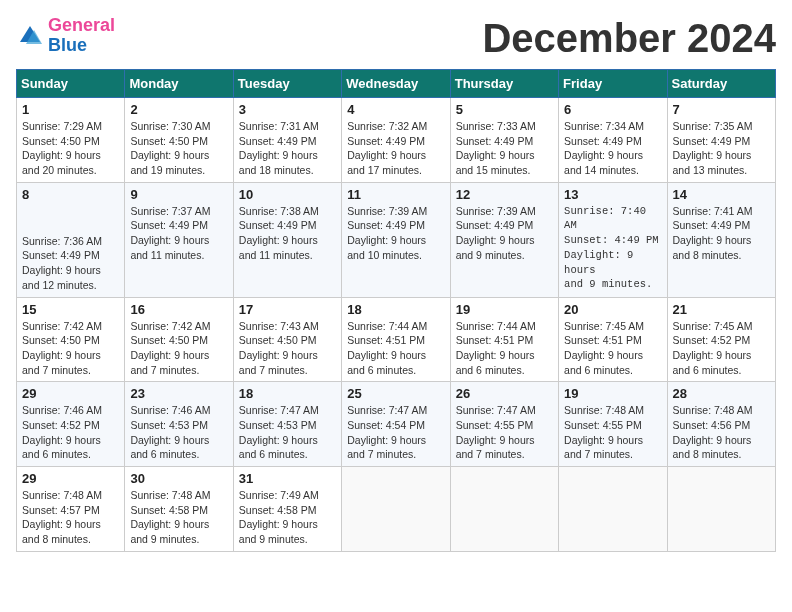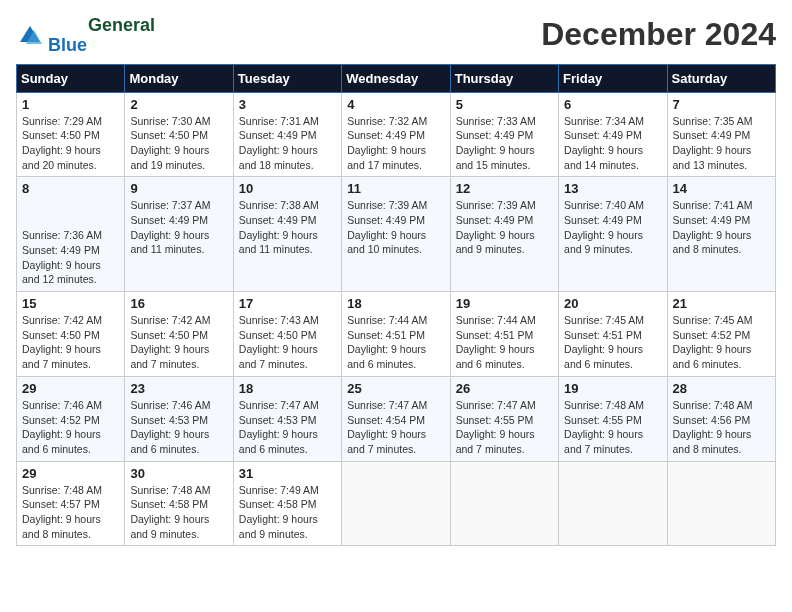--- a/index.html
+++ b/index.html
@@ -19,45 +19,45 @@
     .logo {
       display: flex;
       align-items: center;
       gap: 4px;
     }
     .logo-text {
       font-size: 18px;
       font-weight: bold;
       line-height: 1.1;
     }
-    .logo-general { color: #14532d; margin-left: 40px; }
+    .logo-general { color: #ec4899; }
     .logo-blue { color: #1a6fbb; }
     .logo-icon {
       width: 28px;
       height: 28px;
     }
     .title-block {
       text-align: right;
     }
     .month-title {
-      font-size: 32px;
+      font-size: 40px;
       font-weight: bold;
       color: #333;
     }
     .location {
       font-size: 14px;
       color: #555;
     }
     .calendar {
       width: 100%;
       border-collapse: collapse;
       font-size: 11px;
     }
     .calendar th {
-      background: #0f172a;
+      background: #0f766e;
       color: #fff;
       padding: 6px 4px;
       text-align: left;
       font-size: 13px;
       font-weight: bold;
       border: 1px solid #2e6dad;
     }
     .calendar td {
       border: 1px solid #ccc;
       padding: 4px 5px;
@@ -199,21 +199,21 @@
         </td>
         <td>
           <span class="day-num">12</span>
           <div class="day-info" style="white-space: pre-line;">Sunrise: 7:39 AM
 Sunset: 4:49 PM
 Daylight: 9 hours
 and 9 minutes.</div>
         </td>
         <td>
           <span class="day-num">13</span>
-          <div class="day-info" style="white-space: pre-line;">Sunrise: 7:40 AM
+          <div class="day-info" style="white-space: pre-line; font-family: Liberation Mono, monospace;">Sunrise: 7:40 AM
 Sunset: 4:49 PM
 Daylight: 9 hours
 and 9 minutes.</div>
         </td>
         <td>
           <span class="day-num">14</span>
           <div class="day-info" style="white-space: pre-line;">Sunrise: 7:41 AM
 Sunset: 4:49 PM
 Daylight: 9 hours
 and 8 minutes.</div>

